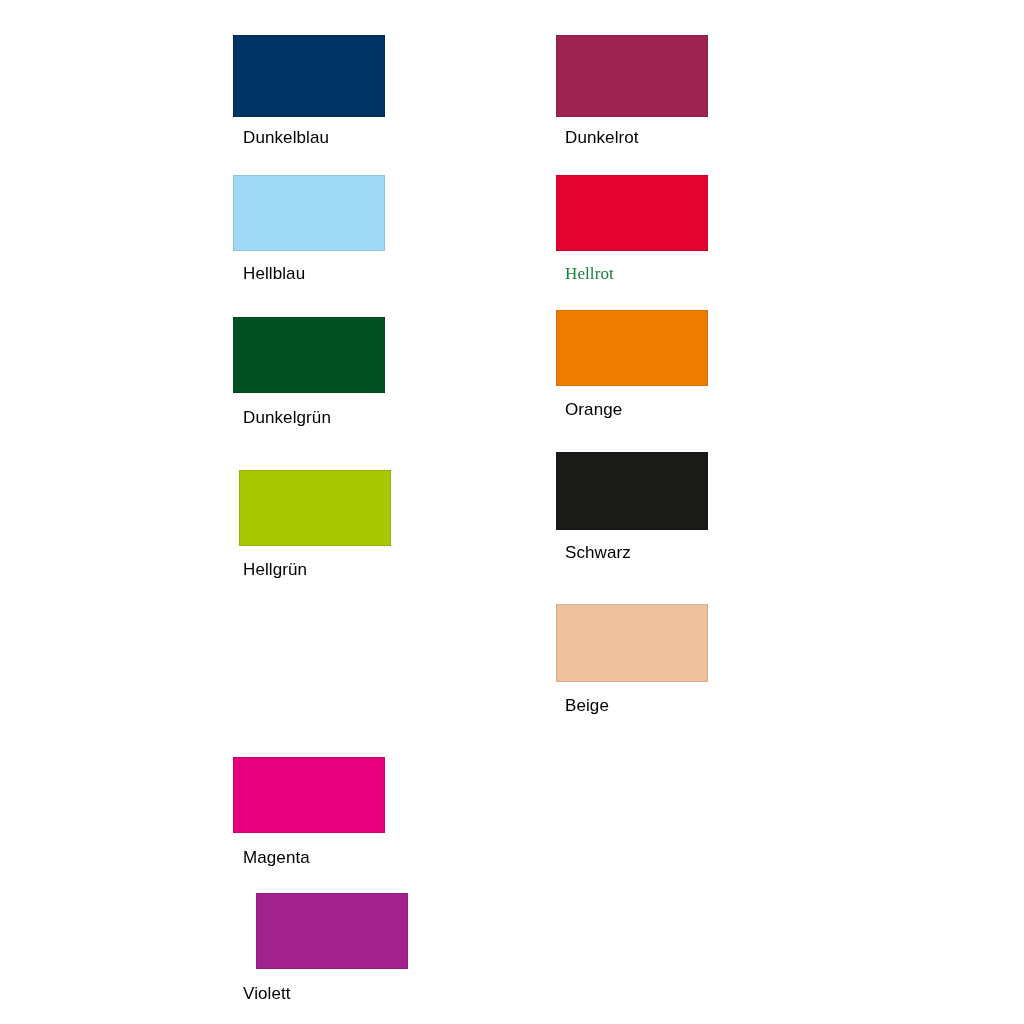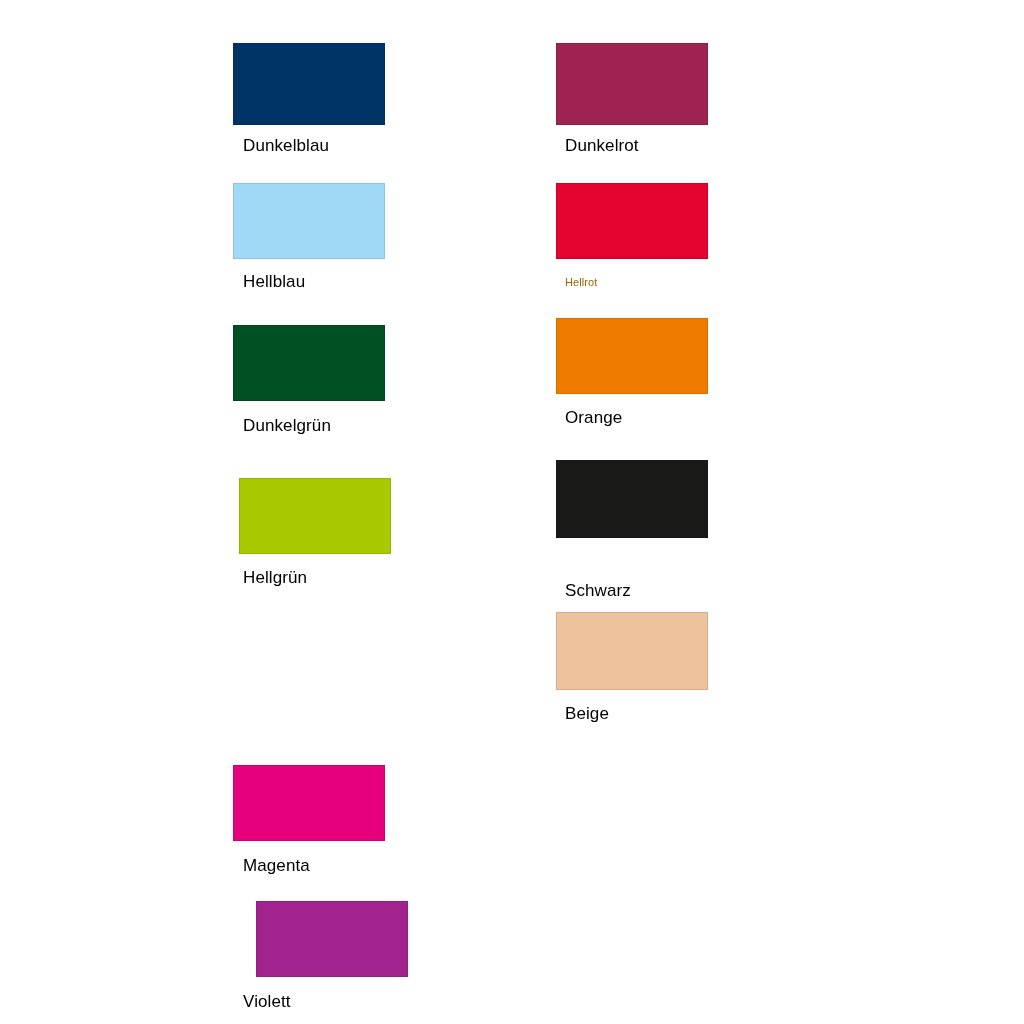--- a/index.html
+++ b/index.html
@@ -12,21 +12,21 @@
     width: 1024px;
     height: 1024px;
     position: relative;
     overflow: hidden;
     font-family: "Liberation Sans", sans-serif;
     -webkit-font-smoothing: antialiased;
   }
   #palette-canvas {
     position: absolute;
     left: 0;
-    top: 8px;
+    top: 0;
     width: 1024px;
     height: 720px;
   }
   .swatch-entry {
     position: absolute;
   }
   .swatch-chip {
     display: block;
     width: 152px;
     height: 82px;
@@ -70,27 +70,27 @@
     <div class="swatch-entry" style="left: 233px; top: 893px; padding-left: 23px;">
       <div class="swatch-chip" style="width: 152px; height: 76px; background: rgb(163, 35, 142);"></div>
       <div class="swatch-label" style="position: absolute; left: 10px; top: 91px; font-size: 17px; color: rgb(0, 0, 0);">Violett</div>
     </div>
     <div class="swatch-entry" style="left: 556px; top: 35px;">
       <div class="swatch-chip" style="width: 152px; height: 82px; background: rgb(157, 36, 80);"></div>
       <div class="swatch-label" style="position: absolute; left: 9px; top: 93px; font-size: 17px; color: rgb(0, 0, 0);">Dunkelrot</div>
     </div>
     <div class="swatch-entry" style="left: 556px; top: 175px;">
       <div class="swatch-chip" style="width: 152px; height: 76px; background: rgb(228, 3, 46);"></div>
-      <div class="swatch-label" style="position: absolute; left: 9px; top: 89px; font-size: 11px; color: #a16207;">Hellrot</div>
+      <div class="swatch-label" style="position: absolute; left: 9px; top: 89px; font-size: 17px; color: #15803d; font-family: Liberation Serif, serif;">Hellrot</div>
     </div>
     <div class="swatch-entry" style="left: 556px; top: 310px;">
       <div class="swatch-chip" style="width: 152px; height: 76px; background: rgb(239, 124, 0);"></div>
       <div class="swatch-label" style="position: absolute; left: 9px; top: 90px; font-size: 17px; color: rgb(0, 0, 0);">Orange</div>
     </div>
     <div class="swatch-entry" style="left: 556px; top: 452px;">
       <div class="swatch-chip" style="width: 152px; height: 78px; background: rgb(26, 26, 24);"></div>
-      <div class="swatch-label" style="position: absolute; left: 9px; top: 91px; font-size: 17px; color: rgb(0, 0, 0); margin-top: 30px;">Schwarz</div>
+      <div class="swatch-label" style="position: absolute; left: 9px; top: 91px; font-size: 17px; color: rgb(0, 0, 0);">Schwarz</div>
     </div>
     <div class="swatch-entry" style="left: 556px; top: 604px;">
       <div class="swatch-chip" style="width: 152px; height: 78px; background: rgb(238, 194, 157);"></div>
       <div class="swatch-label" style="position: absolute; left: 9px; top: 92px; font-size: 17px; color: rgb(0, 0, 0);">Beige</div>
     </div>
   </div>
 
 </body></html>

